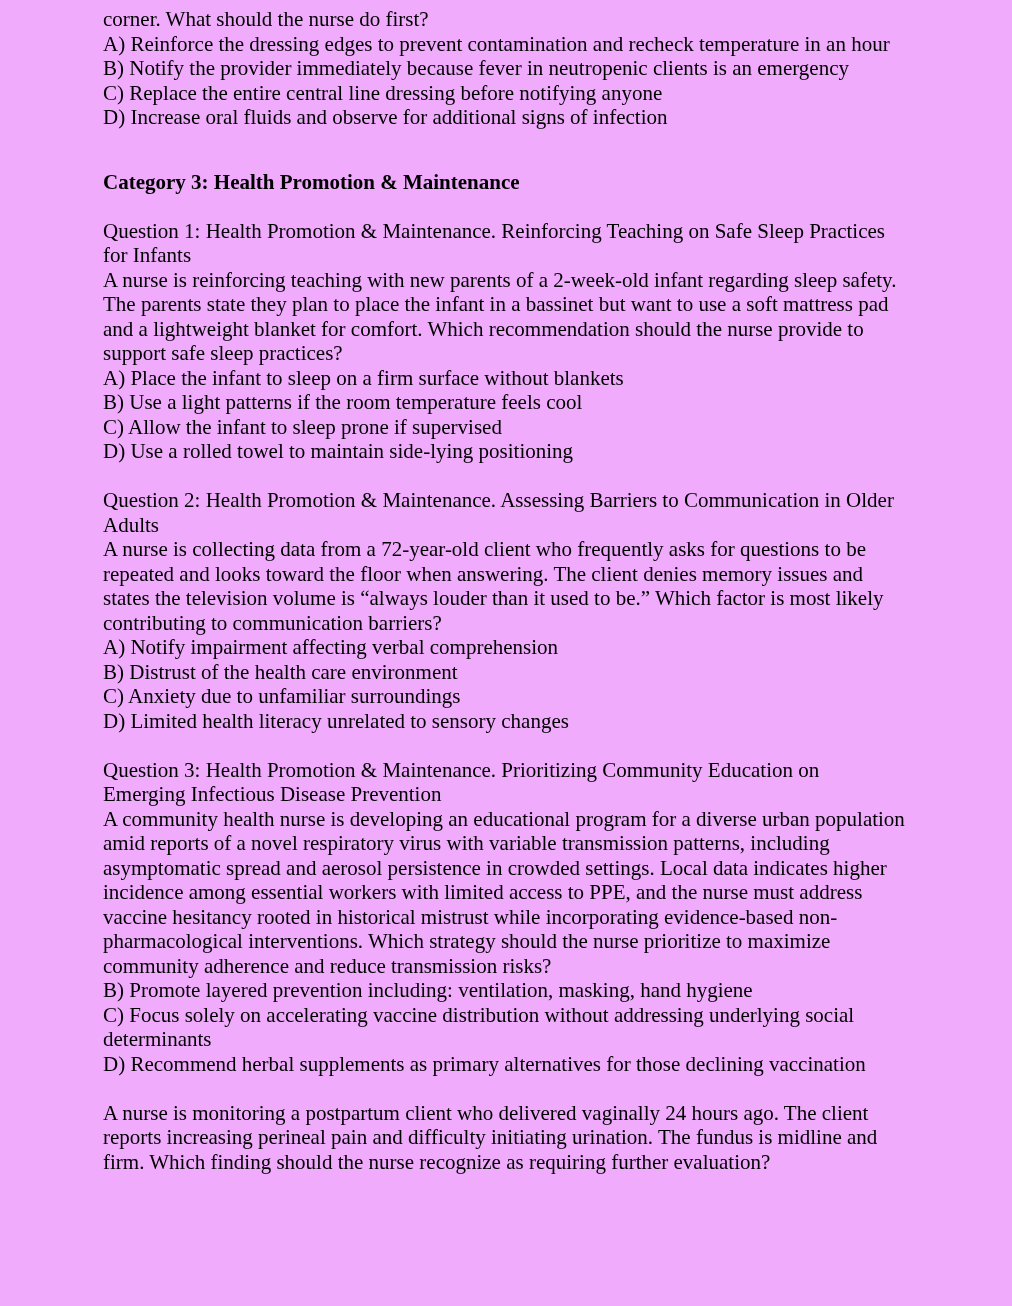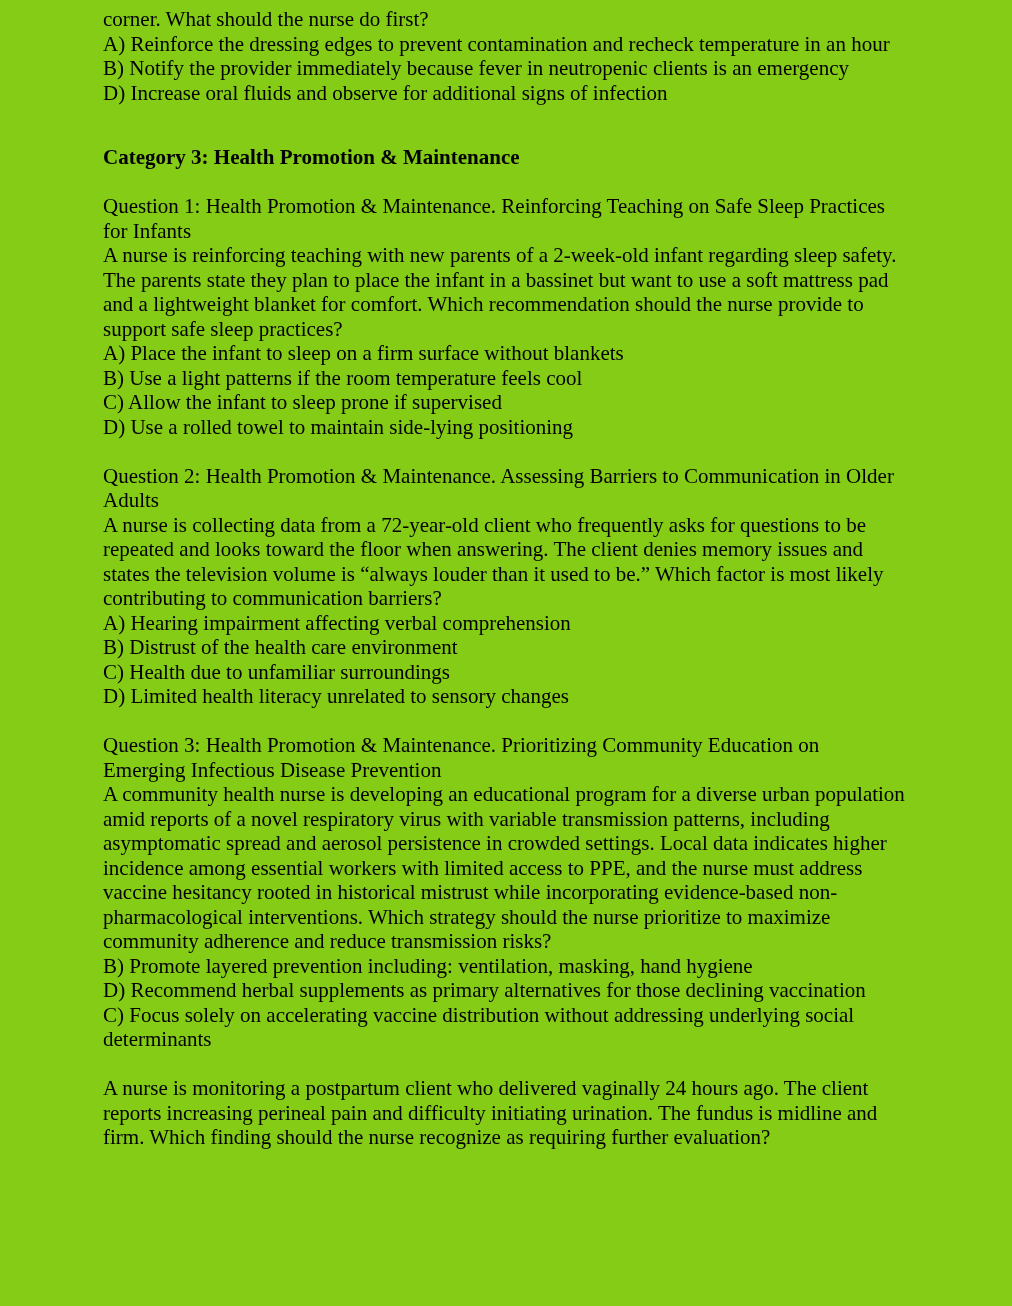--- a/index.html
+++ b/index.html
@@ -1,20 +1,20 @@
 <!DOCTYPE html>
 <html><head>
 <meta charset="utf-8">
 <style>
   html, body { margin: 0; padding: 0; background: #ffffff; }
   .page {
     position: relative;
     width: 1012px;
     height: 1306px;
-    background: #84cc16;
+    background: #f0abfc;
     box-sizing: border-box;
     padding: 7px 106px 0 103px;
     overflow: hidden;
   }
   .doc {
     font-family: "Liberation Serif", serif;
     font-size: 21px;
     line-height: 24.5px;
     color: #000000;
     text-align: left;
@@ -27,49 +27,50 @@
 </head>
 <body>
 
 <div class="page">
   <div class="doc">
 
     <div class="block">
       <div class="line">corner. What should the nurse do first?</div>
       <div class="line">A) Reinforce the dressing edges to prevent contamination and recheck temperature in an hour</div>
       <div class="line">B) Notify the provider immediately because fever in neutropenic clients is an emergency</div>
+      <div class="line">C) Replace the entire central line dressing before notifying anyone</div>
       <div class="line">D) Increase oral fluids and observe for additional signs of infection</div>
     </div>
 
     <div class="block category-heading">Category 3: Health Promotion &amp; Maintenance</div>
 
     <div class="block">
       <div class="question-heading">Question 1: Health Promotion &amp; Maintenance. Reinforcing Teaching on Safe Sleep Practices for Infants</div>
       <div class="line">A nurse is reinforcing teaching with new parents of a 2-week-old infant regarding sleep safety. The parents state they plan to place the infant in a bassinet but want to use a soft mattress pad and a lightweight blanket for comfort. Which recommendation should the nurse provide to support safe sleep practices?</div>
       <div class="line">A) Place the infant to sleep on a firm surface without blankets</div>
       <div class="line">B) Use a light patterns if the room temperature feels cool</div>
       <div class="line">C) Allow the infant to sleep prone if supervised</div>
       <div class="line">D) Use a rolled towel to maintain side-lying positioning</div>
     </div>
 
     <div class="block">
       <div class="question-heading">Question 2: Health Promotion &amp; Maintenance. Assessing Barriers to Communication in Older Adults</div>
       <div class="line">A nurse is collecting data from a 72-year-old client who frequently asks for questions to be repeated and looks toward the floor when answering. The client denies memory issues and states the television volume is “always louder than it used to be.” Which factor is most likely contributing to communication barriers?</div>
-      <div class="line">A) Hearing impairment affecting verbal comprehension</div>
+      <div class="line">A) Notify impairment affecting verbal comprehension</div>
       <div class="line">B) Distrust of the health care environment</div>
-      <div class="line">C) Health due to unfamiliar surroundings</div>
+      <div class="line">C) Anxiety due to unfamiliar surroundings</div>
       <div class="line">D) Limited health literacy unrelated to sensory changes</div>
     </div>
 
     <div class="block">
       <div class="question-heading">Question 3: Health Promotion &amp; Maintenance. Prioritizing Community Education on Emerging Infectious Disease Prevention</div>
       <div class="line">A community health nurse is developing an educational program for a diverse urban population amid reports of a novel respiratory virus with variable transmission patterns, including asymptomatic spread and aerosol persistence in crowded settings. Local data indicates higher incidence among essential workers with limited access to PPE, and the nurse must address vaccine hesitancy rooted in historical mistrust while incorporating evidence-based non-pharmacological interventions. Which strategy should the nurse prioritize to maximize community adherence and reduce transmission risks?</div>
       <div class="line">B) Promote layered prevention including: ventilation, masking, hand hygiene</div>
+      <div class="line">C) Focus solely on accelerating vaccine distribution without addressing underlying social determinants</div>
       <div class="line">D) Recommend herbal supplements as primary alternatives for those declining vaccination</div>
-      <div class="line">C) Focus solely on accelerating vaccine distribution without addressing underlying social determinants</div>
     </div>
 
     <div class="block">
       <div class="line">A nurse is monitoring a postpartum client who delivered vaginally 24 hours ago. The client reports increasing perineal pain and difficulty initiating urination. The fundus is midline and firm. Which finding should the nurse recognize as requiring further evaluation?</div>
     </div>
 
   </div>
 </div>
 
 </body></html>

